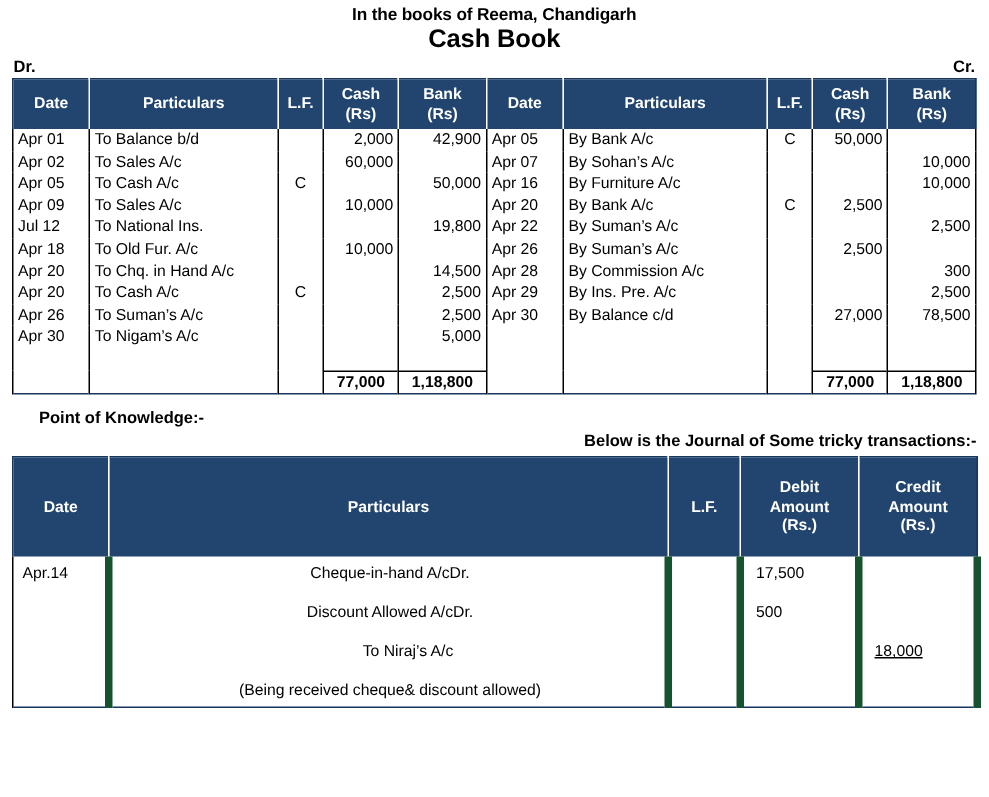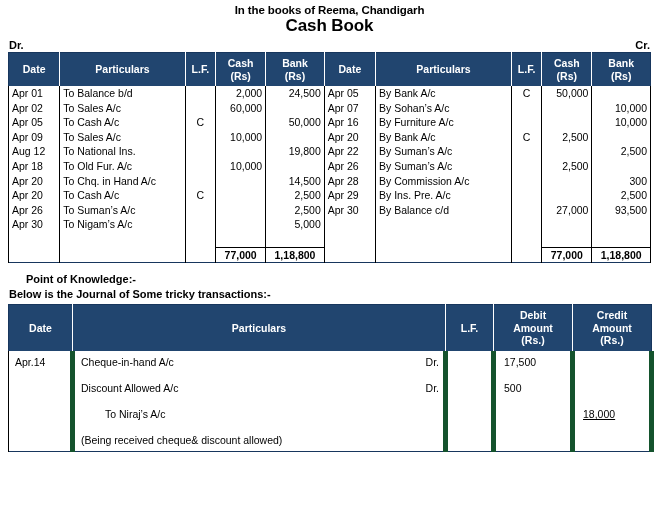--- a/index.html
+++ b/index.html
@@ -106,39 +106,40 @@
     line-height: 14.5px;
     margin-top: 9px;
     padding-left: 1px;
     margin-left: 17px;
   }
   .pok-2 {
     font-weight: bold;
     font-size: 11px;
     line-height: 14.5px;
     padding-left: 1px;
+    text-align: right;
   }
 
   
   .jr-wrap { margin-top: 3px; }
   table.jr th {
     height: 42px;
-    padding: 2px 2px;
+    padding: 12px 2px;
   }
   table.jr td {
     font-size: 10.5px;
     line-height: 14px;
     padding: 4px 4px 4px 6px;
     vertical-align: top;
     border-left: 1px solid #000000;
     border-right: 5px solid #14532d;
   }
   .jr-part-line {
     display: flex;
-    justify-content: space-between;
+    justify-content: center;
     align-items: baseline;
     margin-bottom: 12px;
   }
   .jr-part-line:last-child { margin-bottom: 0; }
   .jr-indent { padding-left: 24px; }
   .jr-amt-stack { line-height: 14px; }
   .jr-amt-stack div { margin-bottom: 12px; }
   .jr-amt-stack div:last-child { margin-bottom: 0; }
   .spacer-line { visibility: hidden; }
 </style>
@@ -193,21 +194,21 @@
           <div>(Rs)</div>
         </th>
       </tr>
     </thead>
     <tbody class="cb-body" id="cb-body">
         <tr>
           <td class="noleft">Apr 01</td>
           <td>To Balance b/d</td>
           <td class="ctr">&nbsp;</td>
           <td class="num">2,000</td>
-          <td class="num">24,500</td>
+          <td class="num">42,900</td>
           <td>Apr 05</td>
           <td>By Bank A/c</td>
           <td class="ctr">C</td>
           <td class="num">50,000</td>
           <td class="num noright">&nbsp;</td>
         </tr>
         <tr>
           <td class="noleft">Apr 02</td>
           <td>To Sales A/c</td>
           <td class="ctr">&nbsp;</td>
@@ -237,21 +238,21 @@
           <td class="ctr">&nbsp;</td>
           <td class="num">10,000</td>
           <td class="num">&nbsp;</td>
           <td>Apr 20</td>
           <td>By Bank A/c</td>
           <td class="ctr">C</td>
           <td class="num">2,500</td>
           <td class="num noright">&nbsp;</td>
         </tr>
         <tr>
-          <td class="noleft">Aug 12</td>
+          <td class="noleft">Jul 12</td>
           <td>To National Ins.</td>
           <td class="ctr">&nbsp;</td>
           <td class="num">&nbsp;</td>
           <td class="num">19,800</td>
           <td>Apr 22</td>
           <td>By Suman’s A/c</td>
           <td class="ctr">&nbsp;</td>
           <td class="num">&nbsp;</td>
           <td class="num noright">2,500</td>
         </tr>
@@ -294,21 +295,21 @@
         <tr>
           <td class="noleft">Apr 26</td>
           <td>To Suman’s A/c</td>
           <td class="ctr">&nbsp;</td>
           <td class="num">&nbsp;</td>
           <td class="num">2,500</td>
           <td>Apr 30</td>
           <td>By Balance c/d</td>
           <td class="ctr">&nbsp;</td>
           <td class="num">27,000</td>
-          <td class="num noright">93,500</td>
+          <td class="num noright">78,500</td>
         </tr>
         <tr>
           <td class="noleft">Apr 30</td>
           <td>To Nigam’s A/c</td>
           <td class="ctr">&nbsp;</td>
           <td class="num">&nbsp;</td>
           <td class="num">5,000</td>
           <td>&nbsp;</td>
           <td>&nbsp;</td>
           <td class="ctr">&nbsp;</td>

